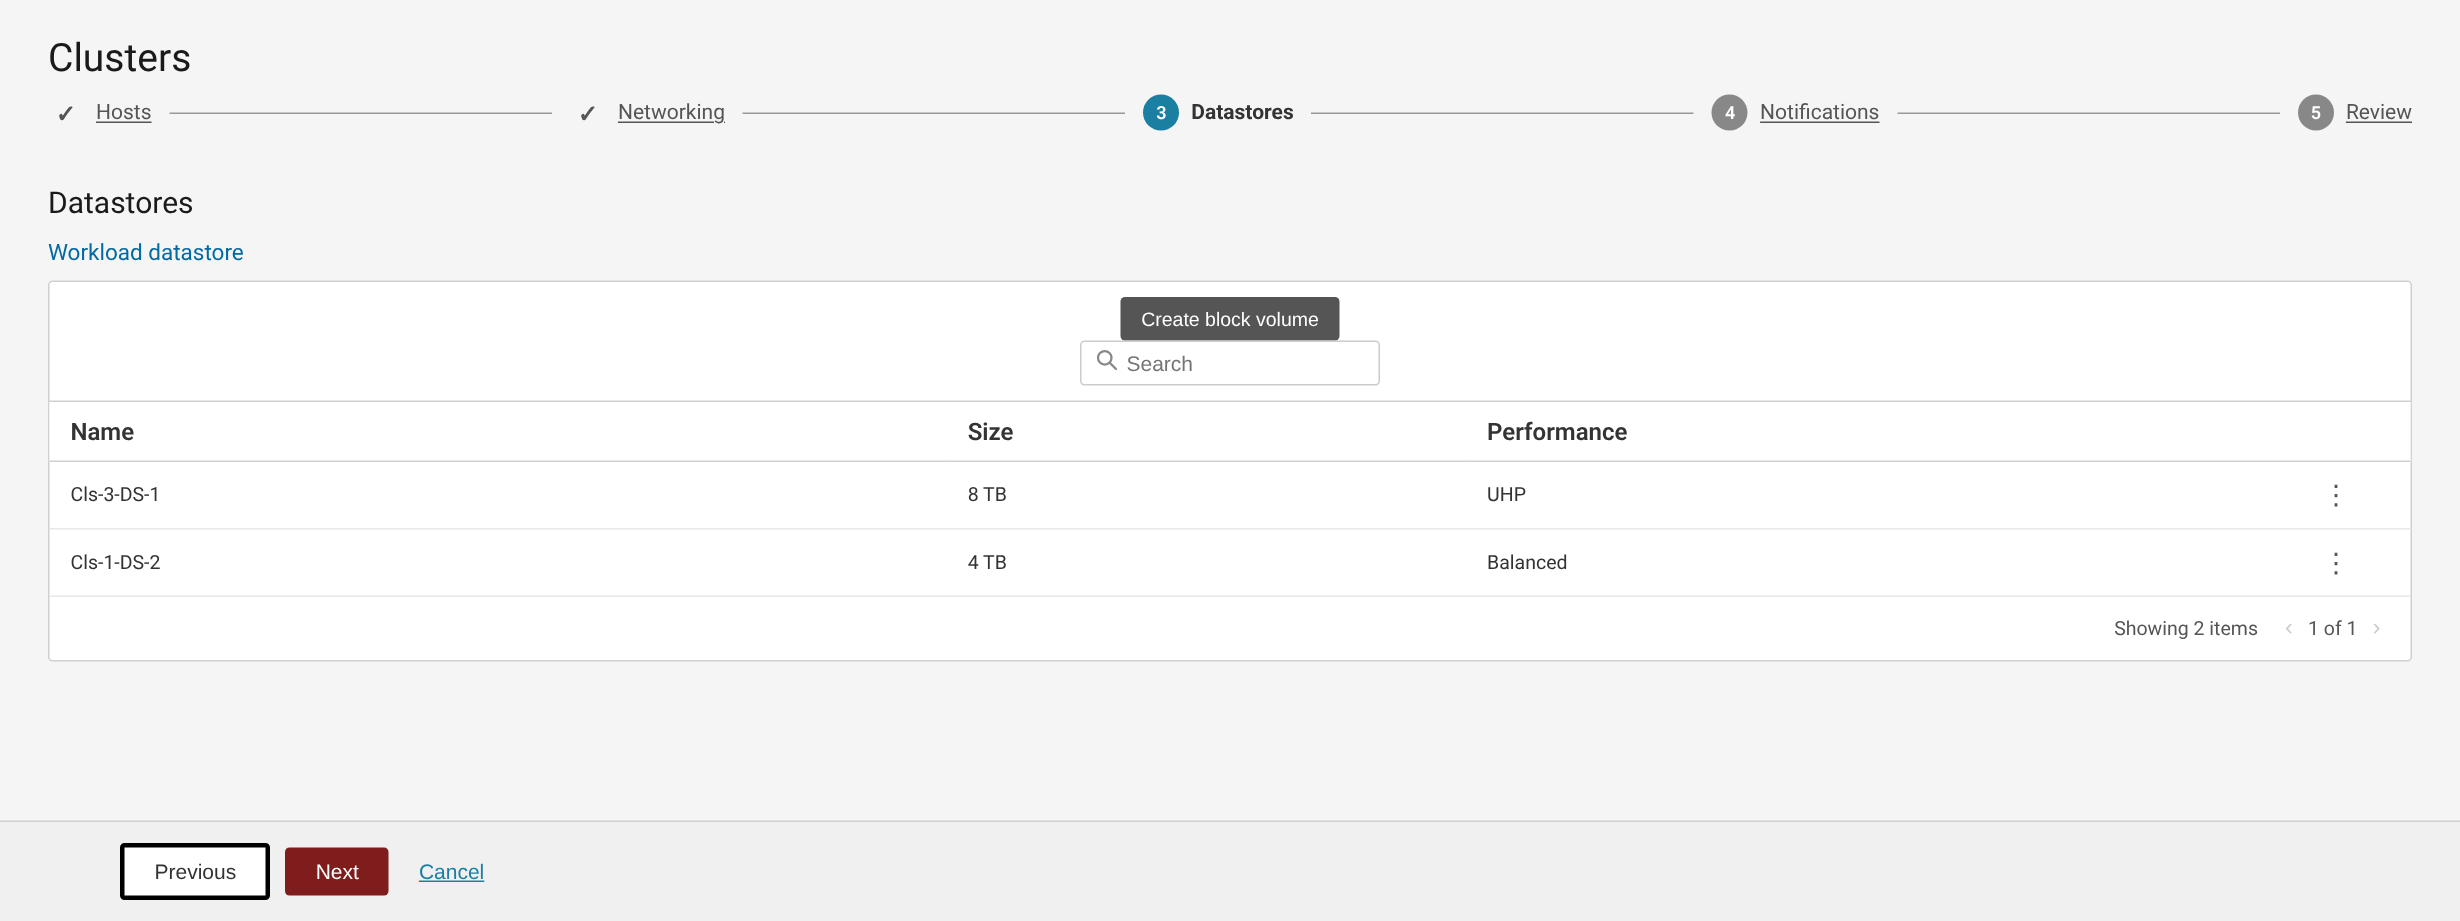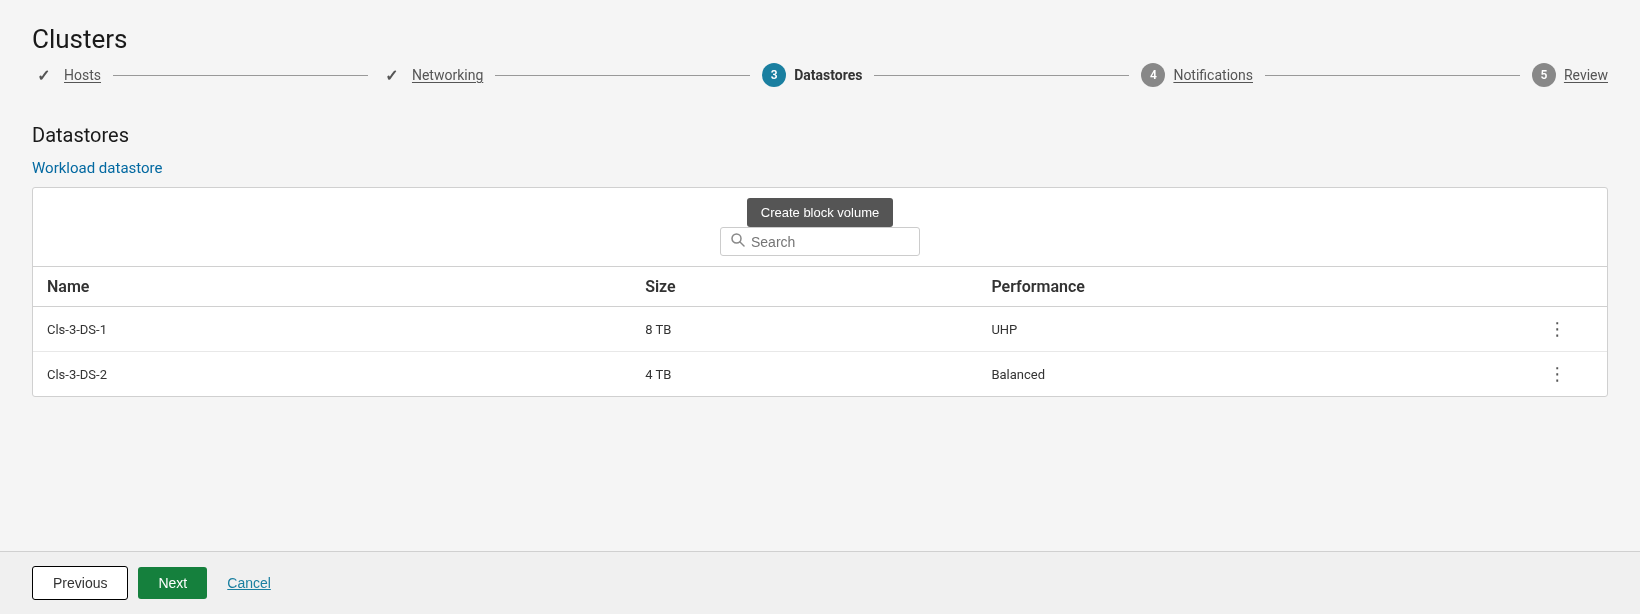--- a/index.html
+++ b/index.html
@@ -265,29 +265,30 @@
       border-top: 1px solid #d0d0d0;
       padding: 14px 32px;
       display: flex;
       align-items: center;
       gap: 10px;
     }
 
     .btn-previous {
       background: #fff;
       color: #333;
-      border: 1px solid #000000;
+      border: 3px solid #000000;
       padding: 8px 20px;
       border-radius: 3px;
       font-size: 14px;
       cursor: pointer;
+      margin-left: 48px;
     }
 
     .btn-next {
-      background: #15803d;
+      background: #7f1d1d;
       color: #fff;
       border: none;
       padding: 8px 20px;
       border-radius: 3px;
       font-size: 14px;
       cursor: pointer;
       font-weight: 500;
     }
 
     .btn-cancel {
@@ -384,30 +385,40 @@
         <tbody id="table-body">
         <tr>
       <td>Cls-3-DS-1</td>
       <td>8 TB</td>
       <td>UHP</td>
       <td style="text-align:right;">
         <button class="more-btn">⋮</button>
       </td>
     </tr>
             <tr>
-      <td>Cls-3-DS-2</td>
+      <td>Cls-1-DS-2</td>
       <td>4 TB</td>
       <td>Balanced</td>
       <td style="text-align:right;">
         <button class="more-btn">⋮</button>
       </td>
     </tr>
           </tbody>
       </table>
 
+      <div class="table-footer">
+        <span class="showing-text">Showing 2 items</span>
+        <div class="pagination-controls">
+          <button class="pagination-btn" disabled="">‹</button>
+          <span class="pagination-info">
+            <span>1</span> of <span>1</span>
+          </span>
+          <button class="pagination-btn" disabled="">›</button>
+        </div>
+      </div>
 
     </div>
   </div>
 
   <div class="bottom-bar">
     <button class="btn-previous">Previous</button>
     <button class="btn-next">Next</button>
     <button class="btn-cancel">Cancel</button>
   </div>
 </div>

